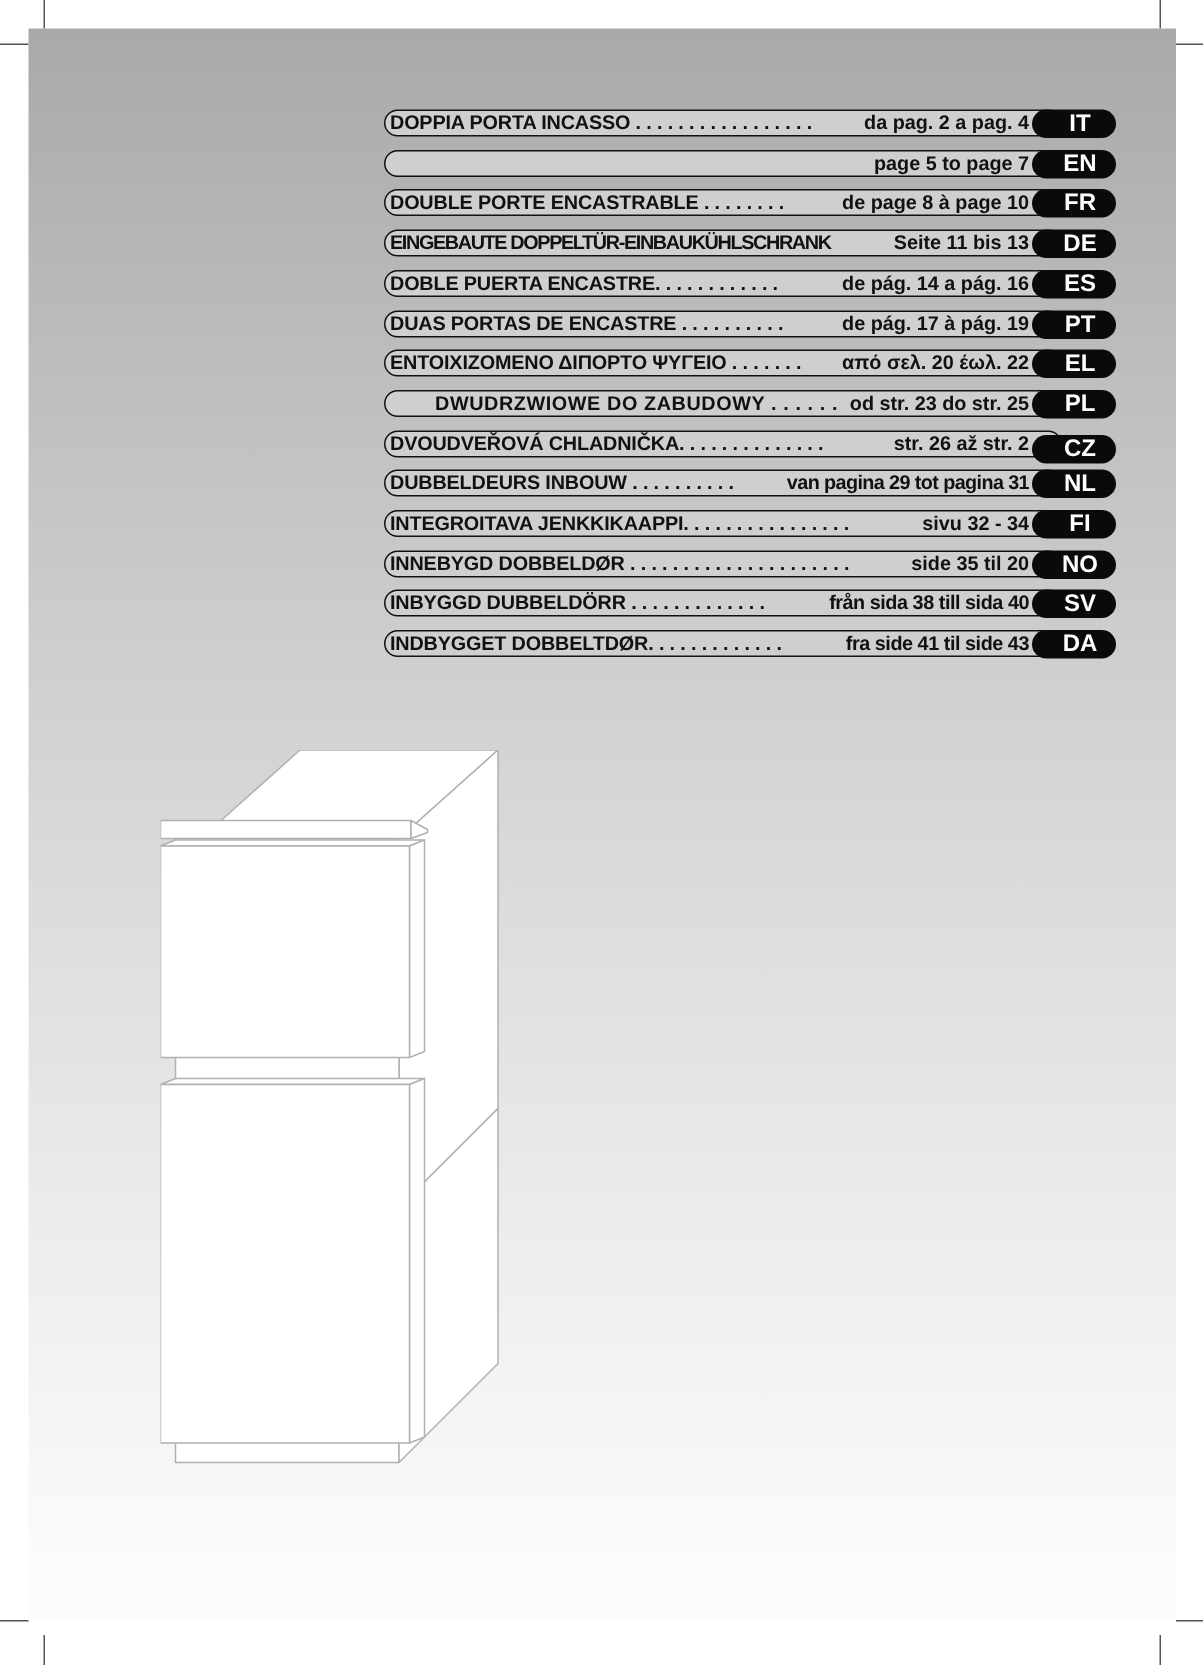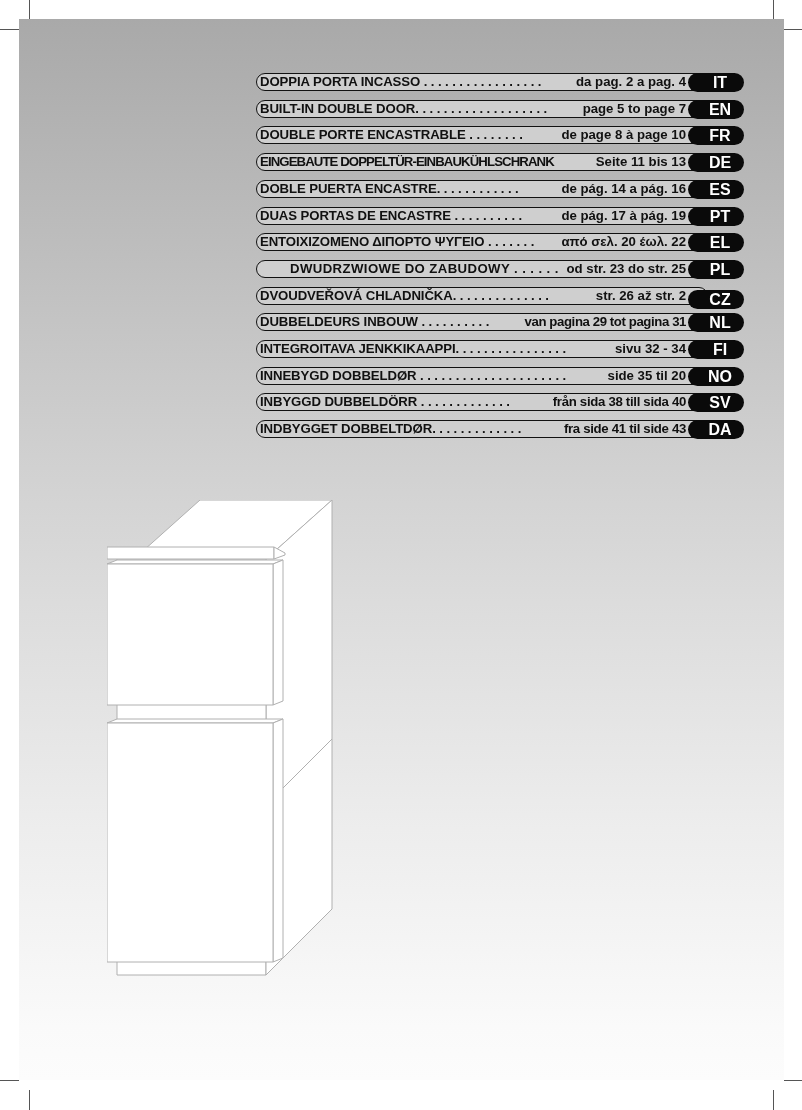--- a/index.html
+++ b/index.html
@@ -57,21 +57,20 @@
 
   <div class="toc">
     <div class="toc-row" style="top:0px">
       <div class="pill"></div>
       <span class="pill-text"><span>DOPPIA PORTA INCASSO</span><span> . . . . . . . . . . . . . . . . .</span></span>
       <span class="pill-pages">da pag. 2 a pag. 4</span>
       <div class="tab">IT</div>
     </div>
     <div class="toc-row" style="top:26.7px">
       <div class="pill"></div>
-      <span class="pill-text"><span>BUILT-IN DOUBLE DOOR</span><span>. . . . . . . . . . . . . . . . . . .</span></span>
       <span class="pill-pages">page 5 to page 7</span>
       <div class="tab">EN</div>
     </div>
     <div class="toc-row" style="top:53.4px">
       <div class="pill"></div>
       <span class="pill-text"><span>DOUBLE PORTE ENCASTRABLE</span><span> . . . . . . . .</span></span>
       <span class="pill-pages">de page 8 à page 10</span>
       <div class="tab">FR</div>
     </div>
     <div class="toc-row" style="top:80.1px">

